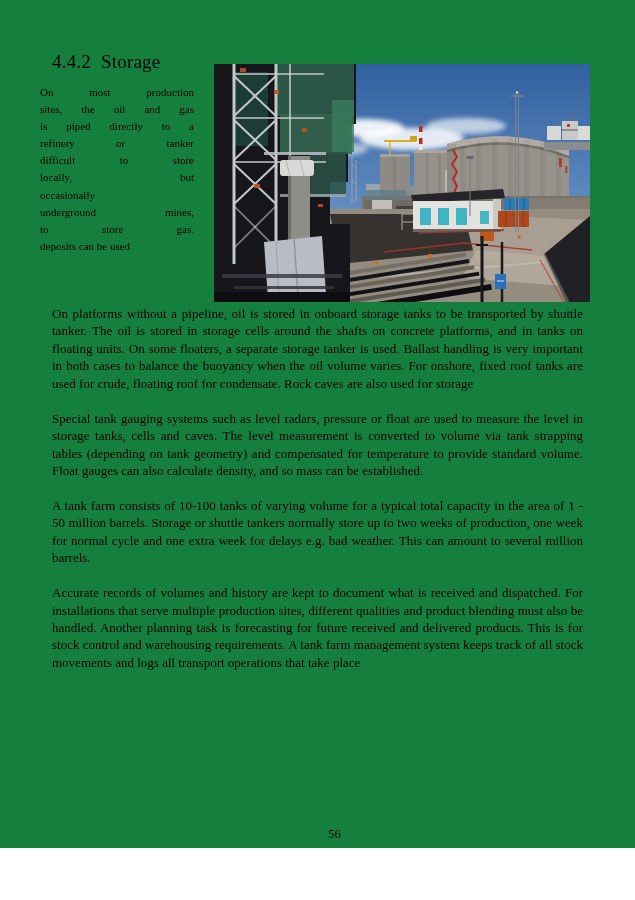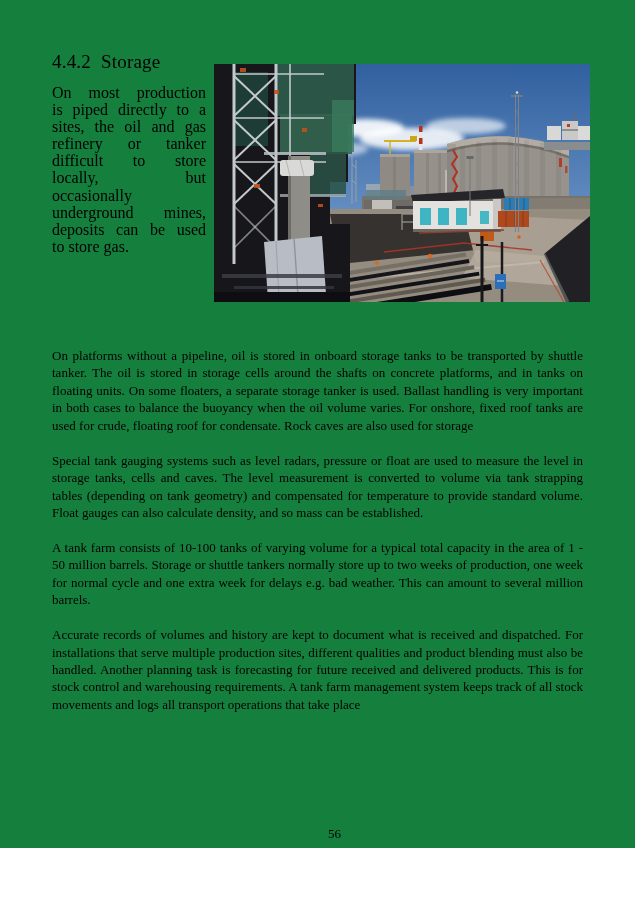--- a/index.html
+++ b/index.html
@@ -6,59 +6,59 @@
   .page{
     position:relative;width:635px;height:848px;background:#15803d;
     font-family:Liberation Serif, serif;color:#000;overflow:hidden;
   }
   .title{
     position:absolute;left:52px;top:50px;font-size:19px;line-height:23px;
     letter-spacing:.2px;white-space:nowrap;
   }
   .title .num{margin-right:10px;}
   .intro-col{
-    position:absolute;left:52px;top:84px;width:154px;
-    font-size:16px;line-height:17.1px;
+    position:absolute;left:40px;top:84px;width:154px;
+    font-size:11px;line-height:17.1px;
   }
   .intro-line{text-align:justify;text-align-last:justify;}
   .intro-line:last-child{text-align-last:left;}
   .photo{
     position:absolute;left:214px;top:64px;width:376px;height:238px;overflow:hidden;
   }
   .photo svg{display:block;width:376px;height:238px;}
   .bodytext{
     position:absolute;left:52px;top:305px;width:531px;
-    font-size:13px;line-height:17.45px;margin-top:42px;
+    font-size:13px;line-height:17.45px;
   }
   .bodytext p{margin:0 0 17.4px 0;text-align:justify;}
   .pagenum{
     position:absolute;left:17px;top:826px;width:635px;text-align:center;
     font-size:13px;
   }
 </style>
 </head>
 <body>
 
 <div class="page">
 
   <div class="title">
     <span class="num">4.4.2</span><span>Storage</span>
   </div>
 
   <div class="intro-col">
       <div class="intro-line">On most production</div>
+      <div class="intro-line">sites, the oil and gas</div>
       <div class="intro-line">is piped directly to a</div>
-      <div class="intro-line">sites, the oil and gas</div>
       <div class="intro-line">refinery or tanker</div>
       <div class="intro-line">difficult to store</div>
       <div class="intro-line">locally, but</div>
       <div class="intro-line">occasionally</div>
       <div class="intro-line">underground mines,</div>
+      <div class="intro-line">to store gas.</div>
       <div class="intro-line">deposits can be used</div>
-      <div class="intro-line">to store gas.</div>
     </div>
 
   <div class="photo" role="img" aria-label="Construction site photo: large concrete storage tank on the right, industrial tower with green safety netting and steel cross-bracing on the left, white site building with teal doors, containers and ground works under a blue sky with clouds">
     <svg viewBox="0 0 376 238" preserveAspectRatio="none">
       <defs>
         <linearGradient id="sky" x1="0" y1="0" x2="0" y2="1">
           <stop offset="0" stop-color="#31609f"></stop>
           <stop offset="0.55" stop-color="#5d88bd"></stop>
           <stop offset="1" stop-color="#8fb0d6"></stop>
         </linearGradient>

